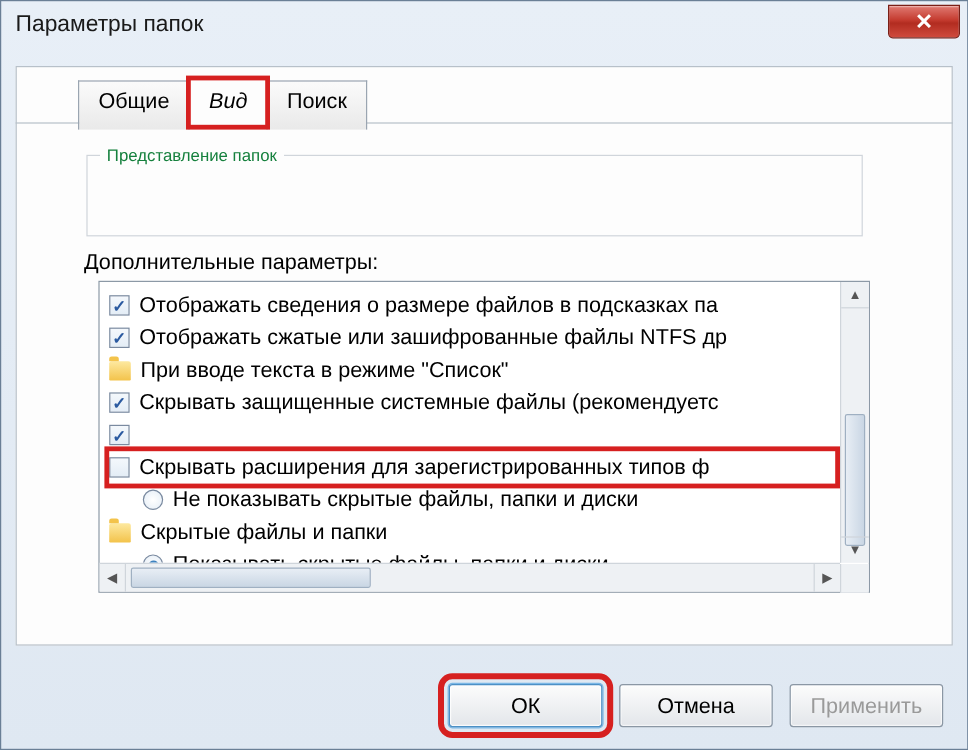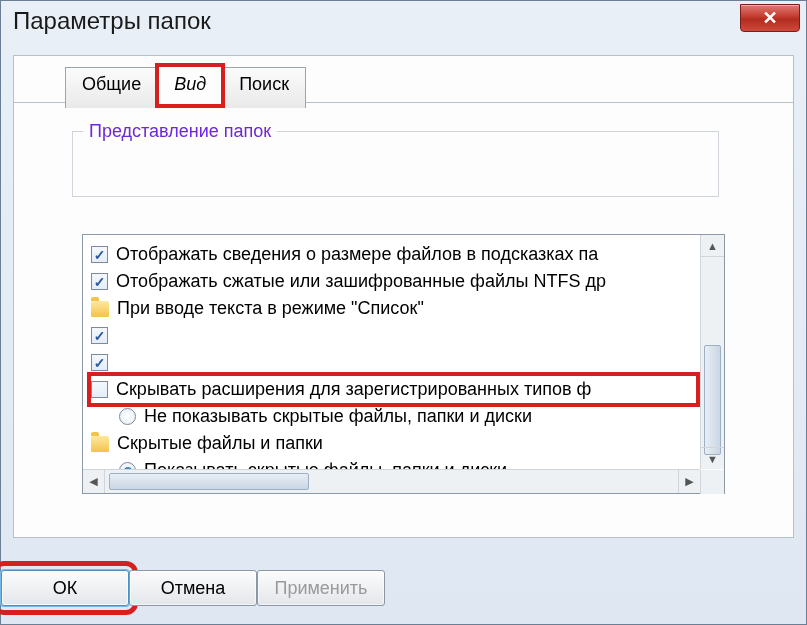--- a/index.html
+++ b/index.html
@@ -23,21 +23,21 @@
   }
   .titlebar {
     height: 40px;
     display: flex;
     align-items: center;
     justify-content: space-between;
     padding: 0 0 0 12px;
     background: transparent;
   }
   .title-text {
-    font-size: 24px;
+    font-size: 19px;
     color: #1a1a1a;
     text-align: center;
   }
   .close-btn {
     width: 60px;
     height: 28px;
     margin-right: 6px;
     margin-top: -6px;
     background: linear-gradient(#e07a72, #c43b2f 45%, #b22c20 55%, #cf4a3d);
     border: 1px solid #7a1f17;
@@ -102,23 +102,23 @@
   fieldset.folder-views {
     position: absolute;
     left: 56px;
     top: 65px;
     right: 72px;
     height: 76px;
     border: 1px solid #d0d5db;
     padding: 0 10px;
   }
   fieldset.folder-views legend {
-    font-size: 18px;
+    font-size: 14px;
     padding: 0 6px;
-    color: #6d28d9;
+    color: #15803d;
   }
   .adv-label {
     position: absolute;
     left: 56px;
     top: 152px;
     font-size: 18px;
   }
   .adv-box {
     position: absolute;
     left: 68px;
@@ -250,20 +250,22 @@
     border:1px solid #9fb0c2;border-radius:2px;
   }
   .hscroll .corner{
     position:absolute;right:-24px;top:0;width:24px;height:24px;background:#eef1f4;border-left:1px solid #cfd5db;
   }
   .button-row {
     position: absolute;
     left: 0; right: 0;
     bottom: 18px;
     display: flex;
+    justify-content: flex-end;
+    gap: 14px;
     padding-right: 20px;
   }
   .btn {
     min-width: 128px;
     height: 36px;
     border: 1px solid #8b97a4;
     background: linear-gradient(#fcfcfc,#e3e6ea);
     font-size: 18px;
     display:flex;align-items:center;justify-content:center;
     border-radius: 3px;
@@ -305,37 +307,39 @@
     </div>
   </div>
   <div class="tabs-baseline"></div>
 
   <div class="tab-body">
 
     <fieldset class="folder-views">
       <legend>Представление папок</legend>
     </fieldset>
 
+    <div class="adv-label">Дополнительные параметры:</div>
 
     <div class="adv-box">
       <div class="adv-list" id="adv-list">
           <div class="adv-row">
             <span class="chk checked"></span>
             <span>Отображать сведения о размере файлов в подсказках па</span>
           </div>
           <div class="adv-row">
             <span class="chk checked"></span>
             <span>Отображать сжатые или зашифрованные файлы NTFS др</span>
           </div>
           <div class="adv-row">
             <span class="folder-icon"></span>
             <span>При вводе текста в режиме "Список"</span>
           </div>
           <div class="adv-row">
             <span class="chk checked"></span>
+            <span>Скрывать защищенные системные файлы (рекомендуетс</span>
           </div>
           <div class="adv-row">
             <span class="chk checked"></span>
           </div>
           <div class="adv-row row-hl">
             <span class="chk"></span>
             <span>Скрывать расширения для зарегистрированных типов ф</span>
           </div>
           <div class="adv-row indent">
             <span class="radio"></span>

